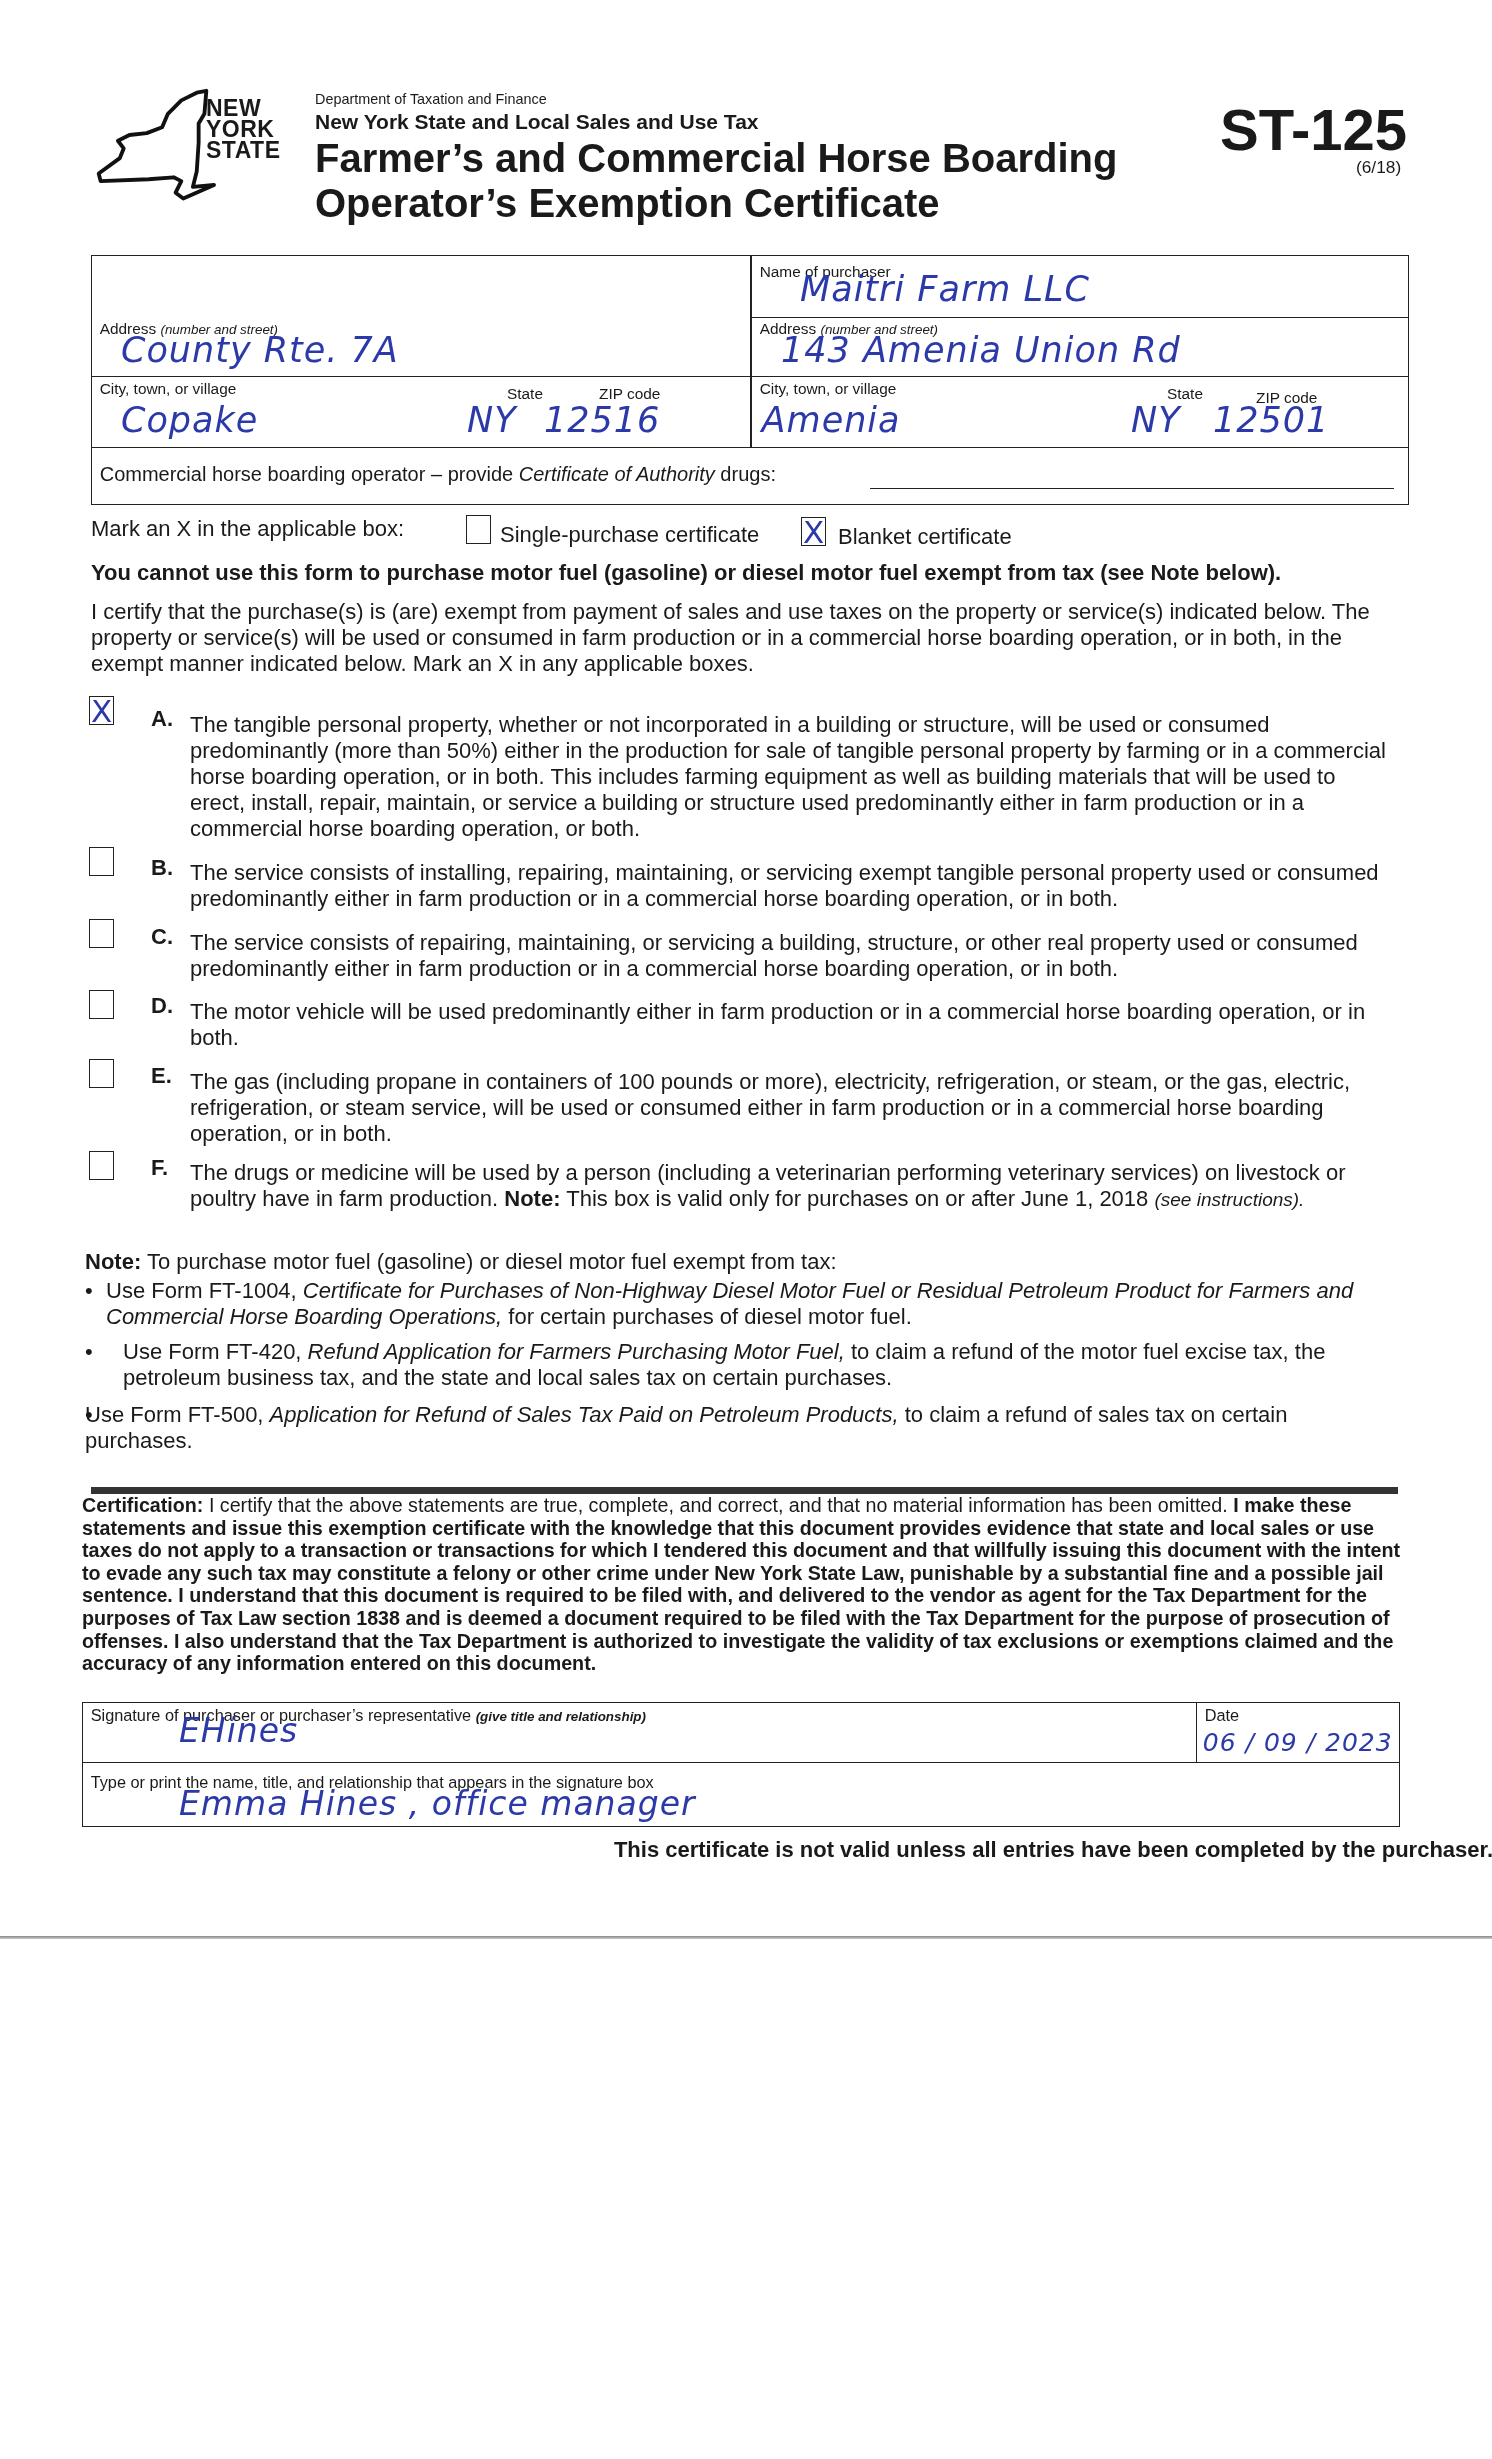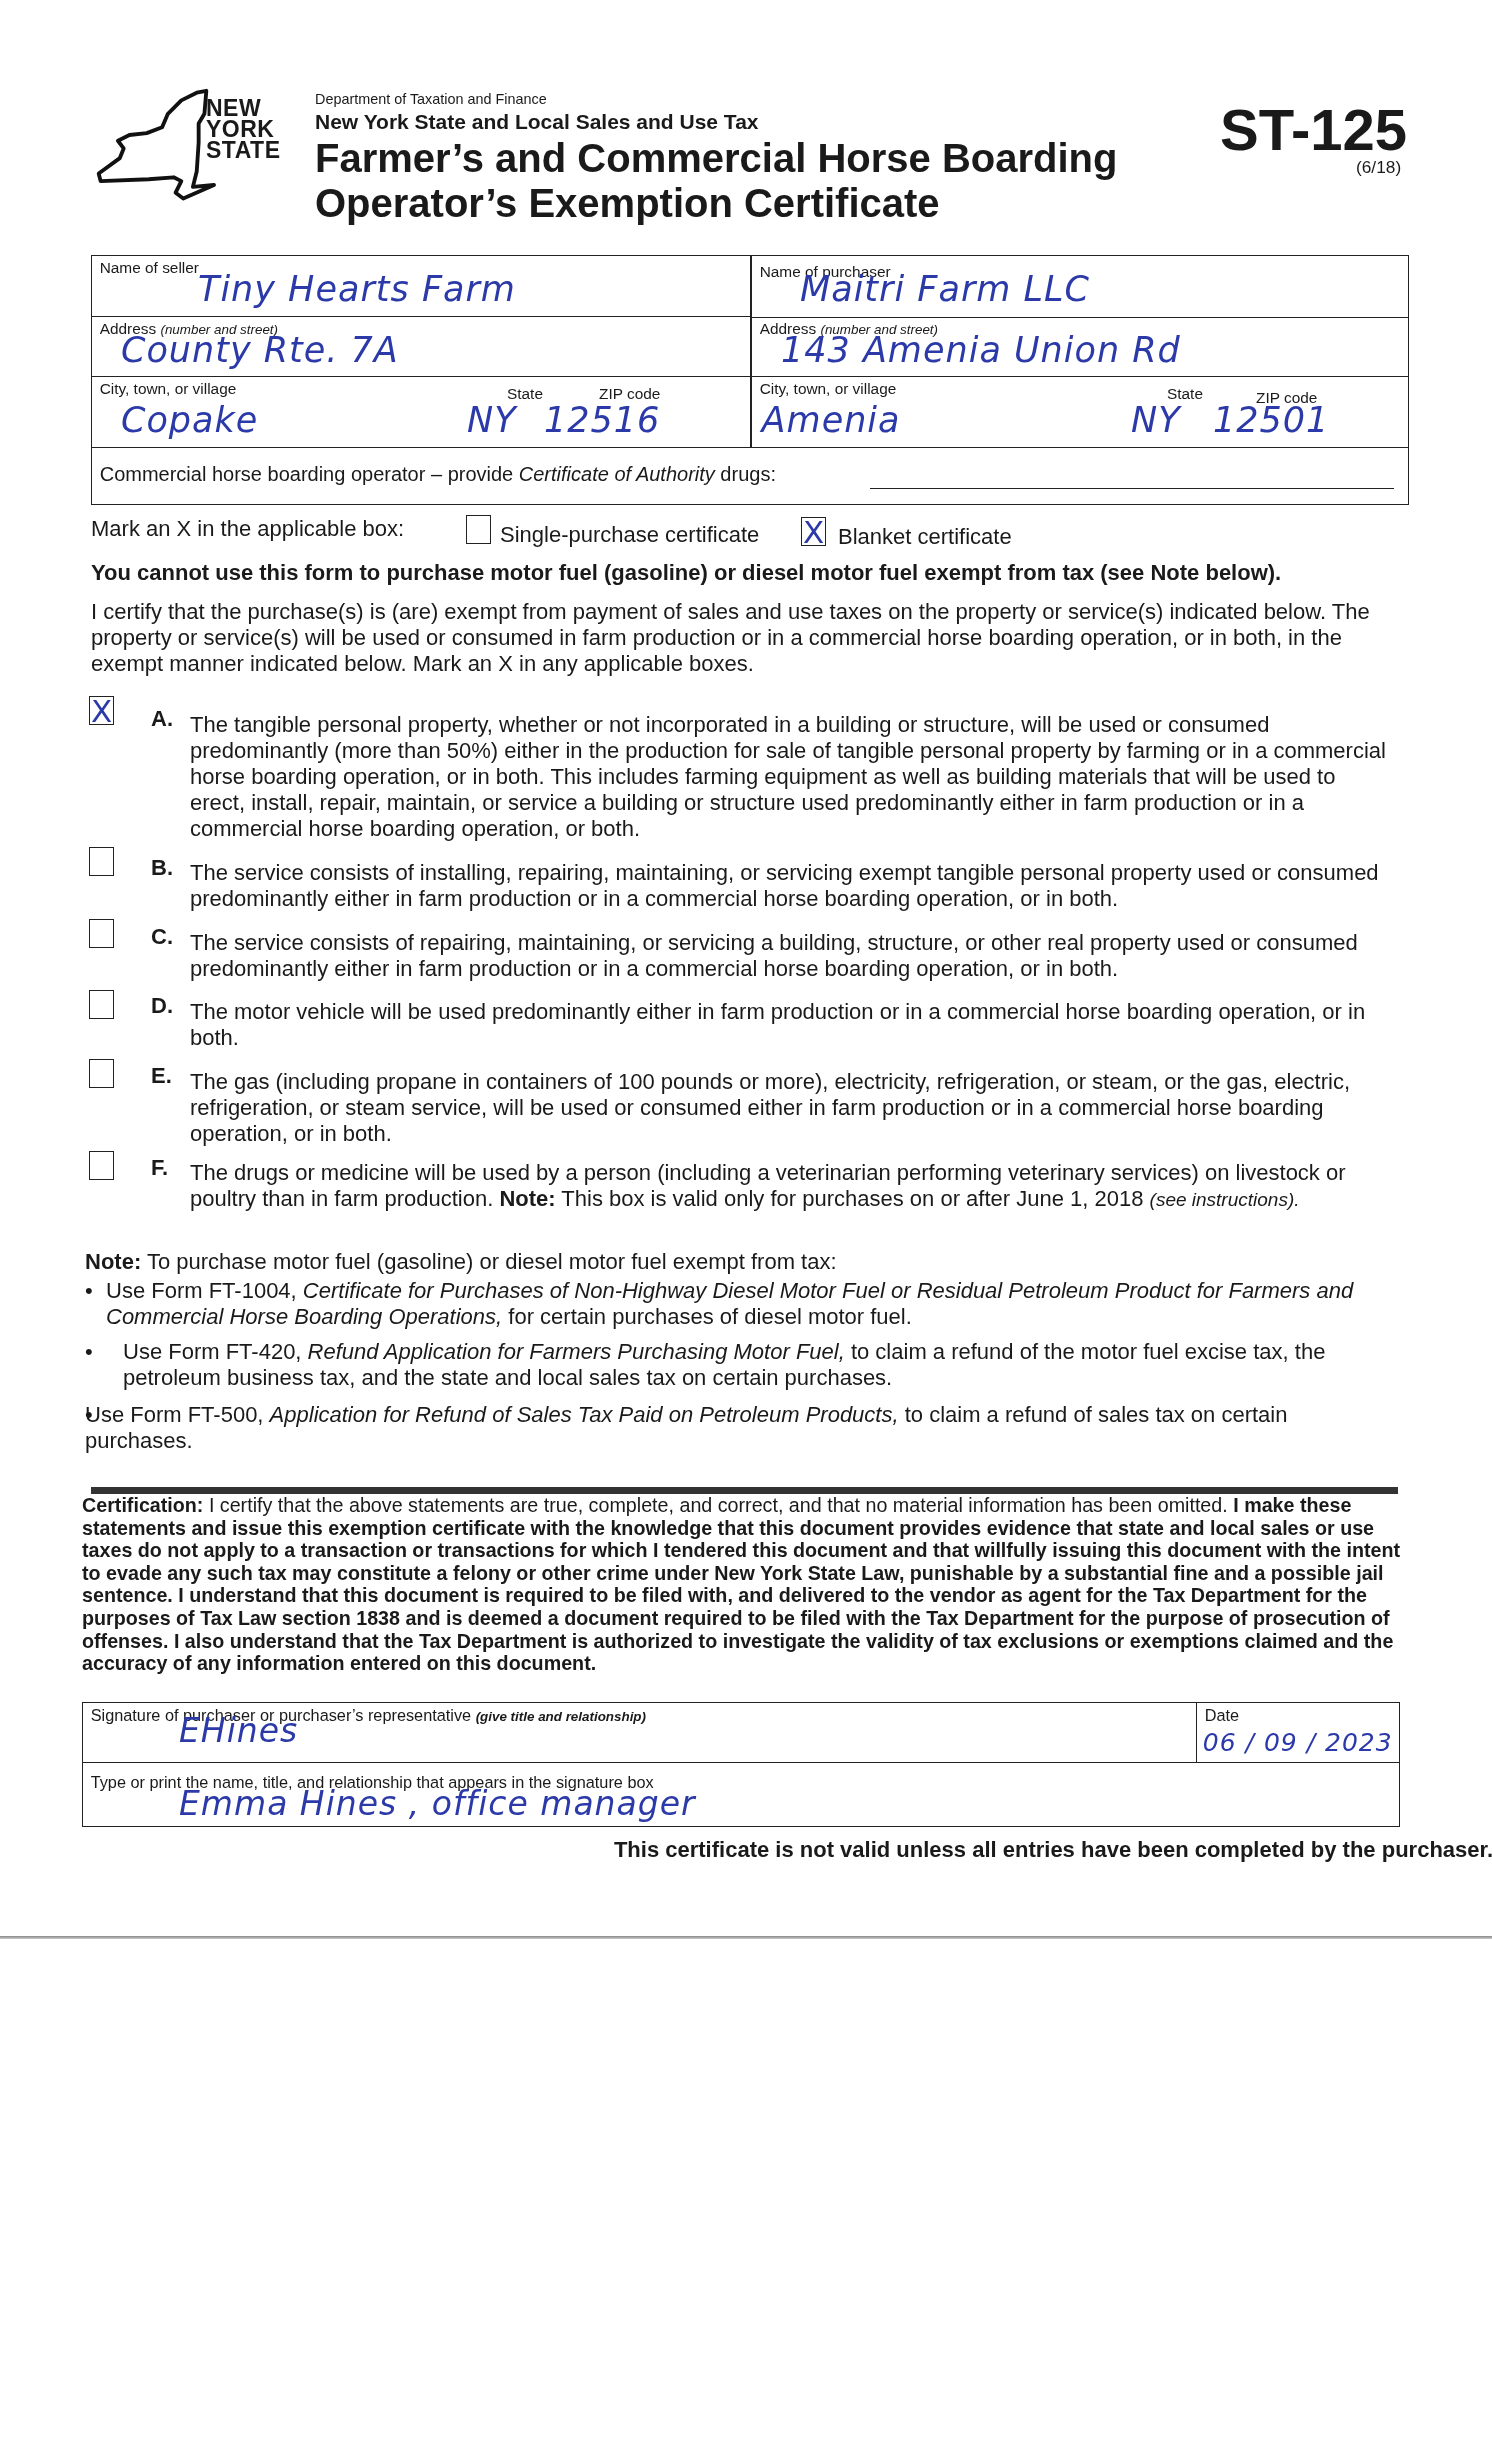--- a/index.html
+++ b/index.html
@@ -55,24 +55,20 @@
 <div id="dept" class="abs">Department of Taxation and Finance</div>
 <div id="tax-line" class="abs">New York State and Local Sales and Use Tax</div>
 <div id="title1" class="abs">Farmer’s and Commercial Horse Boarding</div>
 <div id="title2" class="abs">Operator’s Exemption Certificate</div>
 <div id="form-id" class="abs">ST-125</div>
 <div id="form-rev" class="abs">(6/18)</div>
 
 <div id="top-box" class="abs">
   <div id="vdivide"></div>
 
-  <div class="cell" style="left:0;top:0;width:658px;height:61px;">
-    <span class="lbl">Name of seller</span>
-    <span class="val hand" style="left:106px;top:13.4px;">Tiny Hearts Farm</span>
-  </div>
   <div class="cell" style="left:0;top:61px;width:658px;height:60px;">
     <span class="lbl"><span>Address</span> <i>(number and street)</i></span>
     <span class="val hand" style="left:29px;top:13.4px;">County Rte. 7A</span>
   </div>
   <div class="cell" style="left:0;top:121px;width:658px;height:71px;">
     <span class="lbl">City, town, or village</span>
     <span class="lbl" style="left:415px;top:7.7px;">State</span>
     <span class="lbl" style="left:507px;top:7.7px;">ZIP code</span>
     <span class="val hand" style="left:29px;top:23px;">Copake</span>
     <span class="val hand" style="left:375px;top:23px;">NY</span>
@@ -127,21 +123,21 @@
 <div class="item-letter" style="left:151px;top:993px;">D.</div>
 <div class="item-text" style="top:999px;">The motor vehicle will be used predominantly either in farm production or in a commercial horse boarding operation, or in both.</div>
 
 <div class="cb" style="left:89px;top:1059px;"></div>
 <div class="item-letter" style="left:151px;top:1063px;">E.</div>
 <div class="item-text" style="top:1069px;">The gas (including propane in containers of 100 pounds or more), electricity, refrigeration, or steam, or the gas, electric, refrigeration, or steam service, will be used or consumed either in farm production or in a commercial horse boarding operation, or in both.</div>
 
 <div class="cb" style="left:89px;top:1151px;"></div>
 <div class="item-letter" style="left:151px;top:1155px;">F.</div>
 <div class="item-text" style="top:1160px;">
-  <span>The drugs or medicine will be used by a person (including a veterinarian performing veterinary services) on livestock or poultry than in farm production.</span> <b>Note:</b><span> This box is valid only for purchases on or after June 1, 2018 </span><i style="font-size:19px;">(see instructions).</i>
+  <span>The drugs or medicine will be used by a person (including a veterinarian performing veterinary services) on livestock or poultry have in farm production.</span> <b>Note:</b><span> This box is valid only for purchases on or after June 1, 2018 </span><i style="font-size:19px;">(see instructions).</i>
 </div>
 
 <div class="txt" style="left:85px;top:1249px;width:1316px;">
   <b>Note:</b><span> To purchase motor fuel (gasoline) or diesel motor fuel exempt from tax:</span>
 </div>
 <div class="txt" style="left:85px;top:1278px;width:1316px;">
   <span style="position:absolute;left:0;">•</span>
   <div style="margin-left:21px;"><span>Use Form FT-1004, </span><i>Certificate for Purchases of Non-Highway Diesel Motor Fuel or Residual Petroleum Product for Farmers and Commercial Horse Boarding Operations,</i><span> for certain purchases of diesel motor fuel.</span></div>
 </div>
 <div class="txt" style="left:85px;top:1339px;width:1316px;">

